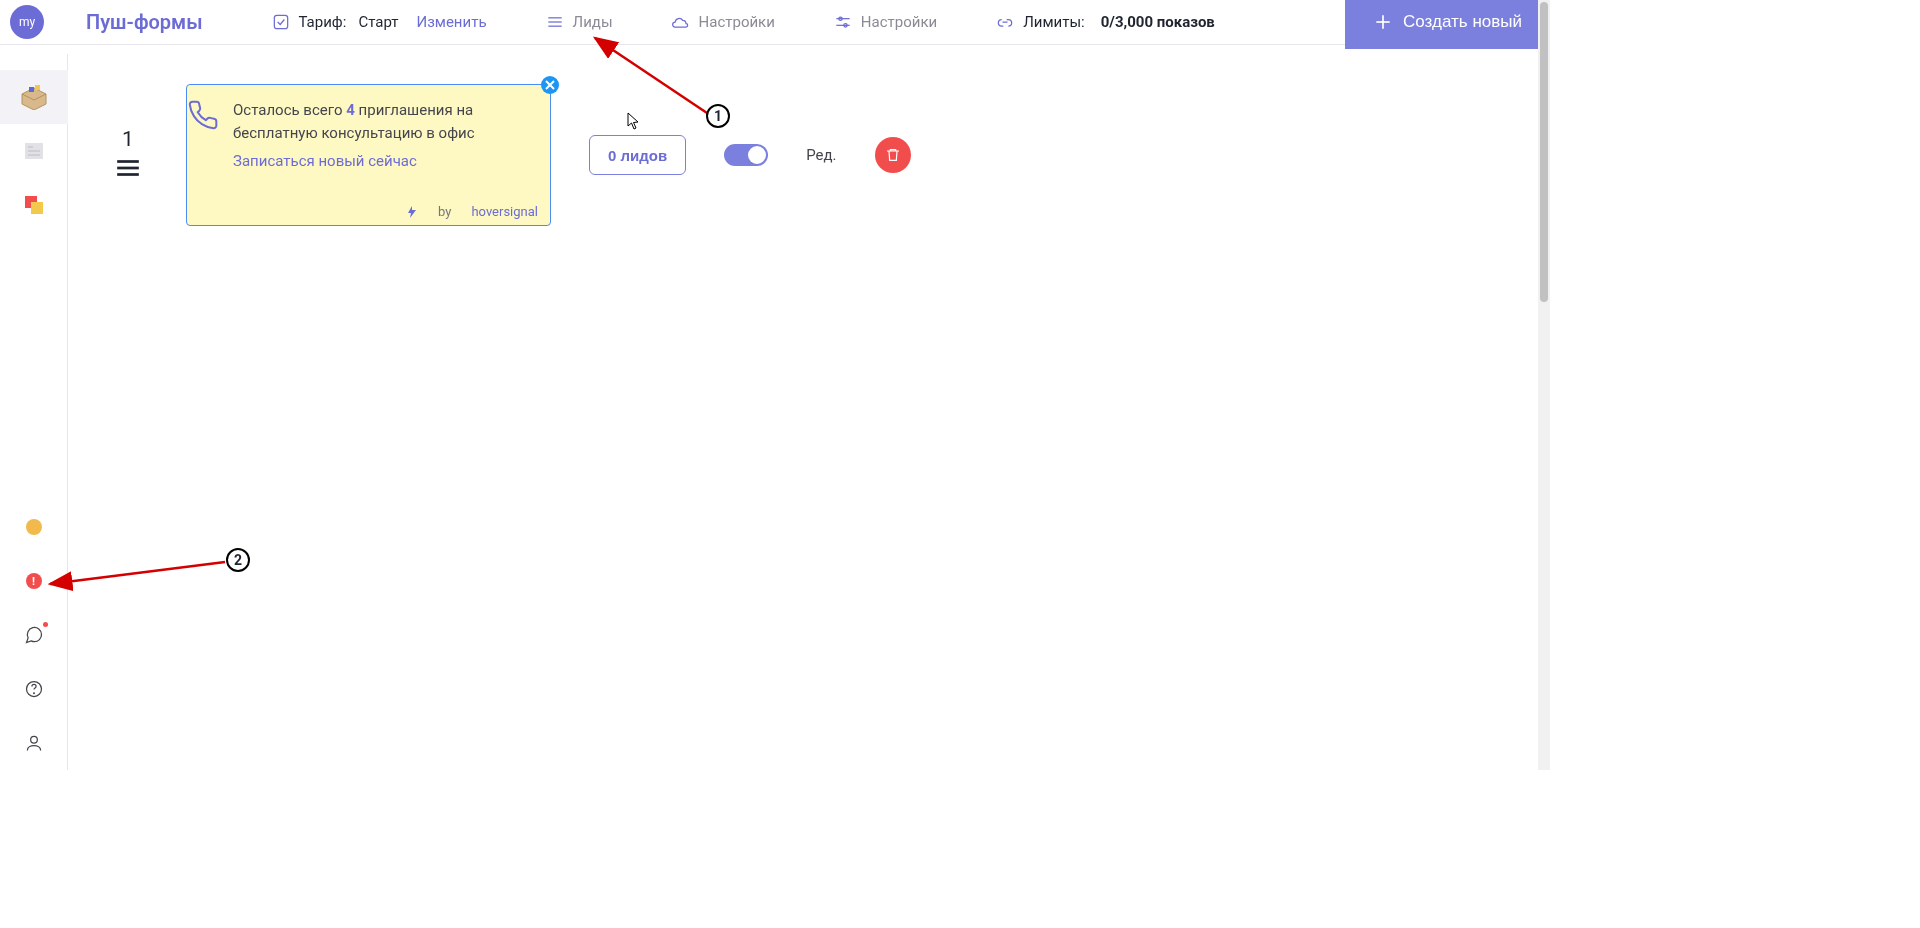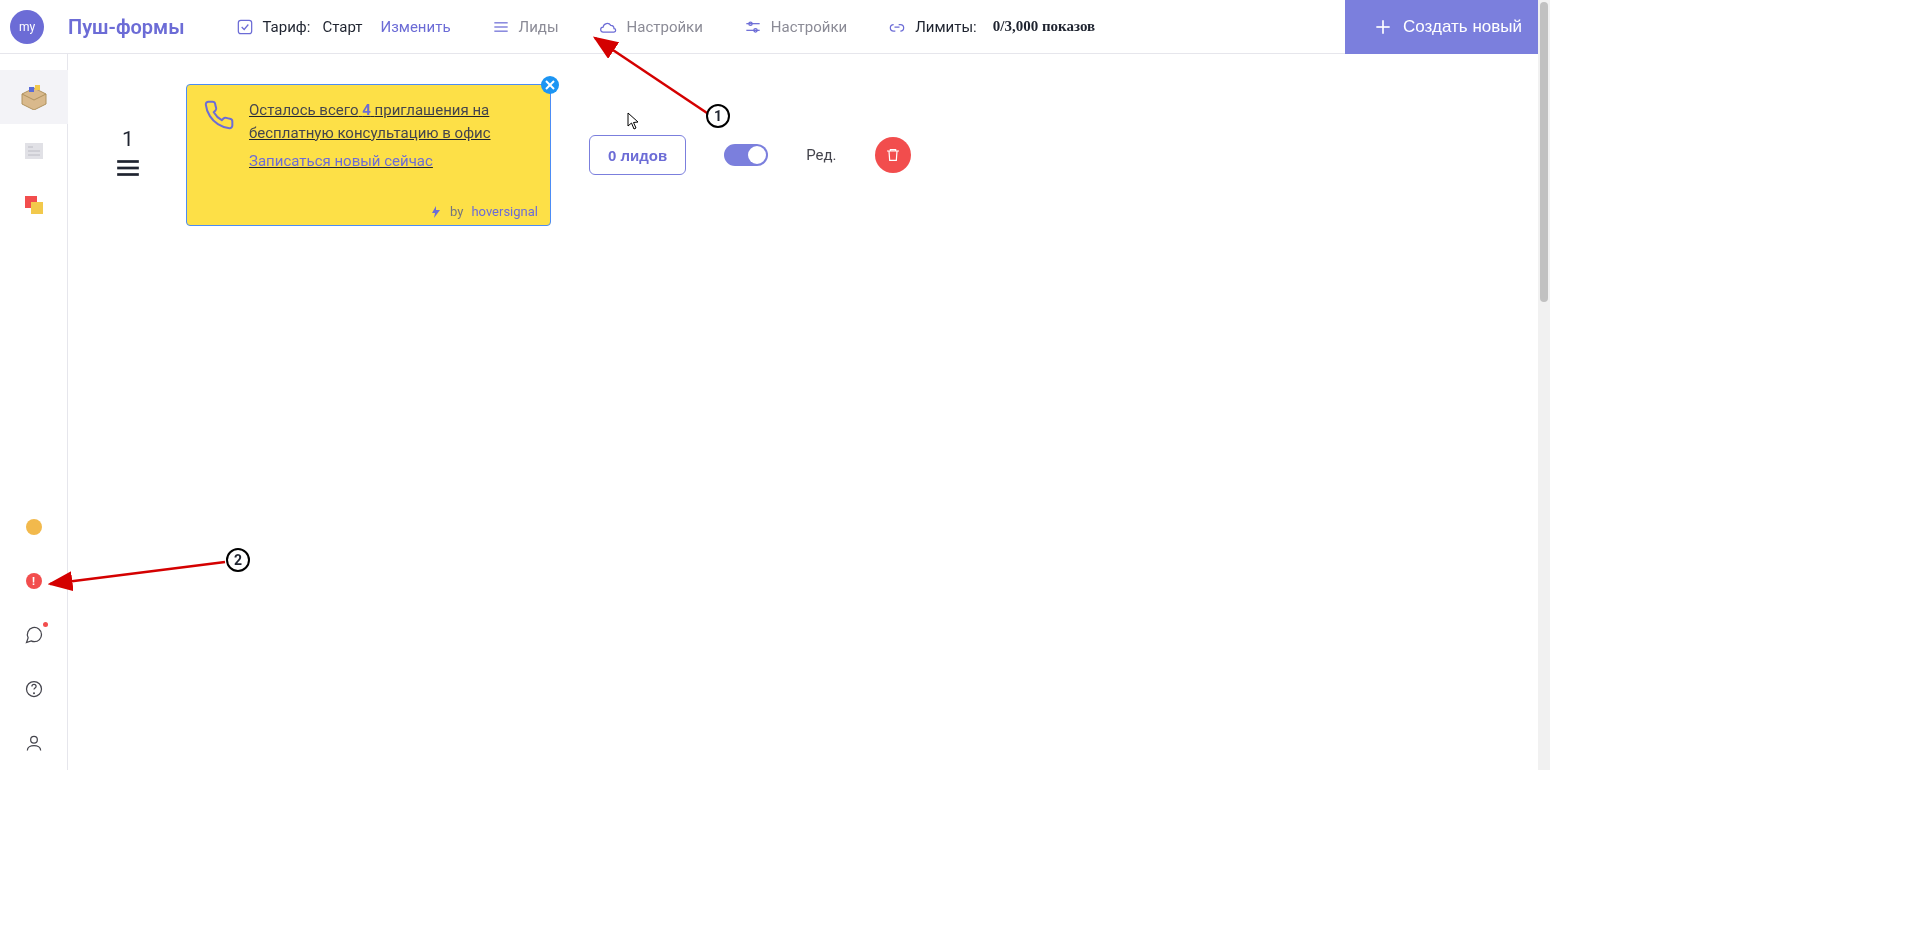--- a/index.html
+++ b/index.html
@@ -1,57 +1,57 @@
 <!DOCTYPE html>
 <html><head>
 <meta charset="utf-8">
 <style>
 * { margin:0; padding:0; box-sizing:border-box; }
 body { font-family:-apple-system,BlinkMacSystemFont,"Segoe UI",Roboto,Arial,sans-serif; font-size:15px; color:#1f2430; background:#fff; overflow:hidden; position:relative; width:1550px; height:770px; }
 
 
-.topbar { display:flex; align-items:center; height:54px; border-bottom:1px solid #e6e6ec; padding:0 0 0 10px; }
+.topbar { display:flex; align-items:center; height:45px; border-bottom:1px solid #e6e6ec; padding:0 0 0 10px;gap:18px; }
 .avatar { width:34px; height:34px; border-radius:50%; background:#6c6cd6; color:#fff; display:flex; align-items:center; justify-content:center; font-size:12px; margin-right:24px; cursor:pointer; }
 .brand { color:#6c6cd6; font-weight:600; font-size:20px; margin-right:50px; }
 .topitem { display:flex; align-items:center; gap:8px; margin-right:40px; cursor:pointer; }
 .topitem svg { width:20px; height:20px; stroke:#6c6cd6; fill:none; stroke-width:1.5; }
 .toplabel { color:#8b8b96; }
 .tariff-label { color:#1f2430; }
 .tariff-plan { font-weight:400; color:#1f2430; margin-left:4px; }
 .tariff-change { color:#6c6cd6; margin-left:10px; cursor:pointer; }
 .limits-label { color:#1f2430; margin-right:8px; }
-.limits-val { font-weight:700; color:#1f2430;font-family:Liberation Serif, serif; }
+.limits-val { font-weight:700; color:#1f2430; }
 .flex-spacer { flex:1; }
 .create-btn { height:54px; background:#7b7fdd; color:#fff; border:none; padding:6px 28px; display:flex; align-items:center; gap:10px; font-size:17px; cursor:pointer; }
 .create-btn svg { width:20px; height:20px; stroke:#fff; stroke-width:2; fill:none; }
 .scrollbar-right { position:absolute; right:0; top:0; width:12px; height:100%; background:#f1f1f1; }
 .scrollbar-thumb { position:absolute; right:2px; top:2px; width:8px; height:300px; background:#c1c1c1; border-radius:4px; }
 
 
 .rail { position:absolute; left:0; top:54px; bottom:0; width:68px; border-right:1px solid #e6e6ec; background:#fff; display:flex; flex-direction:column; align-items:center; padding-top:16px; }
 .rail-item { width:68px; height:54px; display:flex; align-items:center; justify-content:center; cursor:pointer; position:relative; }
 .rail-item.active { background:#f3f3f7; }
 .rail-spacer { flex:1; }
 
 
 .main { position:absolute; left:68px; right:12px; top:54px; bottom:0; padding:30px 40px; }
 .row { display:flex; align-items:center; gap:38px; }
 .row-idx { display:flex; flex-direction:column; align-items:center; gap:6px; width:40px; font-size:21px; color:#1f2430; }
 .drag-h svg{ width:26px; height:22px; }
 
 
-.card { position:relative; width:365px; height:142px; border:1.5px solid #4c8cf5; border-radius:4px; background:#fde047; padding:14px 16px 8px 16px;text-decoration:underline; }
+.card { position:relative; width:365px; height:142px; border:1.5px solid #4c8cf5; border-radius:4px; background:#fef9c3; padding:14px 16px 8px 0; }
 .card-close { position:absolute; right:-9px; top:-9px; width:18px; height:18px; border-radius:50%; background:#1c95f3; display:flex; align-items:center; justify-content:center; cursor:pointer; }
 .card-close svg{ width:10px; height:10px; stroke:#fff; stroke-width:2; fill:none; }
 .card-body { display:flex; gap:14px; }
 .card-icon svg{ width:32px; height:32px; stroke:#6c6cd6; fill:none; stroke-width:1.5; }
 .card-text { font-size:15px; color:#45454d; line-height:1.5; }
 .card-text .hl { color:#6c6cd6; font-weight:700; }
 .card-link { display:block; margin-top:6px; font-size:15px; color:#6c6cd6; text-decoration:none; }
-.card-footer { position:absolute; right:12px; bottom:6px; font-size:13px; color:#75757d; display:flex; align-items:center; gap:8px; }
+.card-footer { position:absolute; right:12px; bottom:6px; font-size:13px; color:#75757d; display:flex; align-items:center; gap:20px; }
 .card-footer svg{ width:12px; height:12px; fill:#6c6cd6; }
 .card-footer a{ color:#6c6cd6; text-decoration:none; }
 
 
 .leads-btn { height:40px; padding:0 18px; border:1.5px solid #7b7fdd; border-radius:6px; background:#fff; color:#6c6cd6; font-size:15px; cursor:pointer;font-weight:bold; }
 .toggle { width:44px; height:22px; background:#7b7fdd; border-radius:11px; position:relative; cursor:pointer; }
 .toggle-knob { position:absolute; right:2px; top:2px; width:18px; height:18px; background:#fff; border-radius:50%; }
 .edit-link { color:#45454d; font-size:15px; cursor:pointer; }
 .del-btn { width:36px; height:36px; border-radius:50%; background:#f24d4d; display:flex; align-items:center; justify-content:center; cursor:pointer; border:none; }
 .del-btn svg{ width:16px; height:16px; stroke:#fff; fill:none; stroke-width:1.8; }

